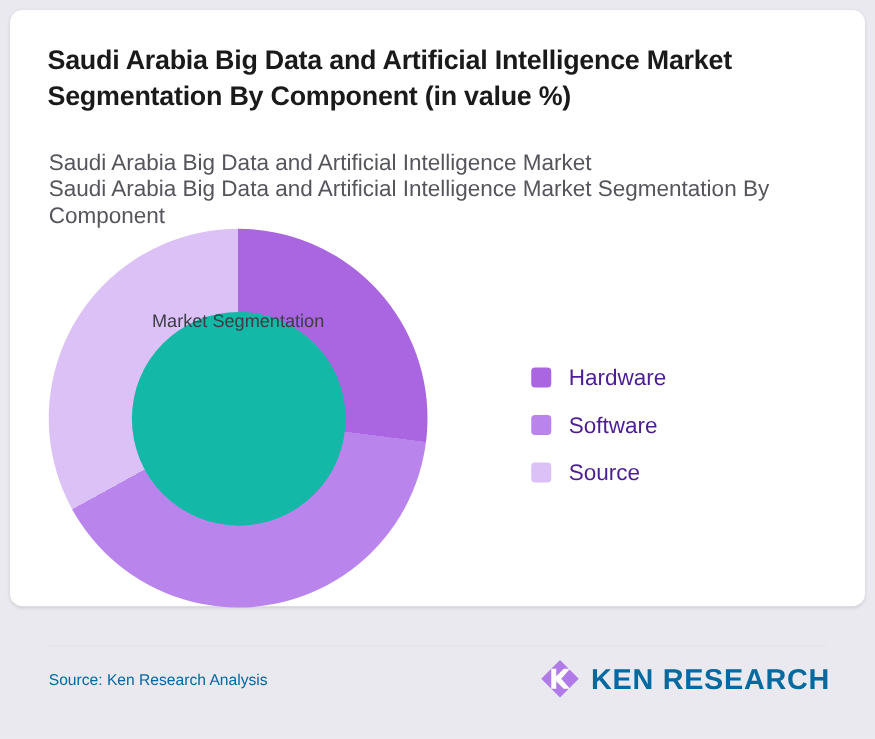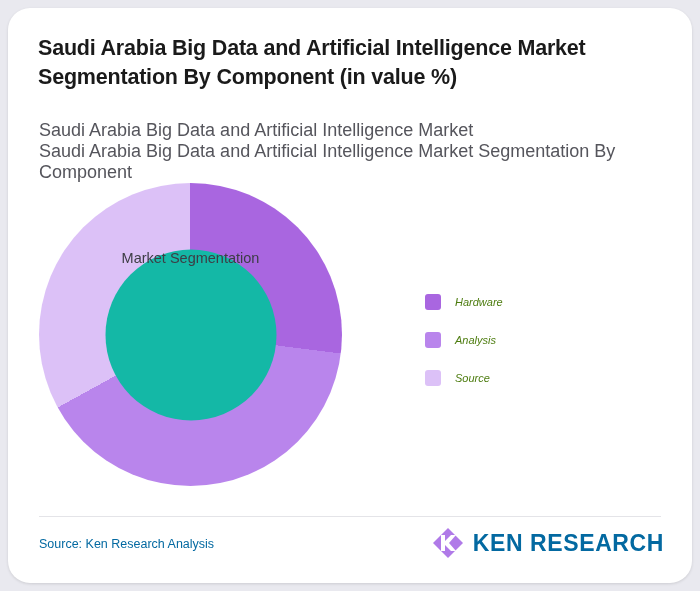--- a/index.html
+++ b/index.html
@@ -11,23 +11,23 @@
     font-family: "Liberation Sans", sans-serif;
     width: 700px;
     height: 591px;
     overflow: hidden;
   }
   .card {
     position: absolute;
     left: 8px;
     top: 8px;
     width: 684px;
-    height: 575px;
+    height: 477px;
     background: #ffffff;
-    border-radius: 22px;
+    border-radius: 10px;
     box-shadow: 0 1px 3px rgba(0,0,0,0.12);
     box-sizing: border-box;
   }
   .title {
     position: absolute;
     left: 30px;
     top: 26px;
     width: 620px;
     font-size: 21.5px;
     font-weight: bold;
@@ -97,23 +97,22 @@
     height: 38px;
   }
   .legend-swatch {
     width: 16px;
     height: 16px;
     border-radius: 3px;
     margin-right: 14px;
     flex: none;
   }
   .legend-label {
-    font-size: 11px;
-    color: #4d7c0f;
-    font-style: italic;
+    font-size: 18px;
+    color: #4c1d95;
   }
 
   .divider {
     position: absolute;
     left: 31px;
     top: 508px;
     width: 622px;
     height: 1px;
     background: #e4e4e8;
   }
@@ -165,21 +164,21 @@
       </div>
     </div>
 
     <div class="legend" id="legend">
         <div class="legend-item">
           <span class="legend-swatch" style="background: rgb(169, 102, 224);"></span>
           <span class="legend-label">Hardware</span>
         </div>
         <div class="legend-item">
           <span class="legend-swatch" style="background: rgb(185, 133, 236);"></span>
-          <span class="legend-label">Analysis</span>
+          <span class="legend-label">Software</span>
         </div>
         <div class="legend-item">
           <span class="legend-swatch" style="background: rgb(220, 193, 247);"></span>
           <span class="legend-label">Source</span>
         </div>
       </div>
 
   </div>
 
   <div class="divider"></div>

